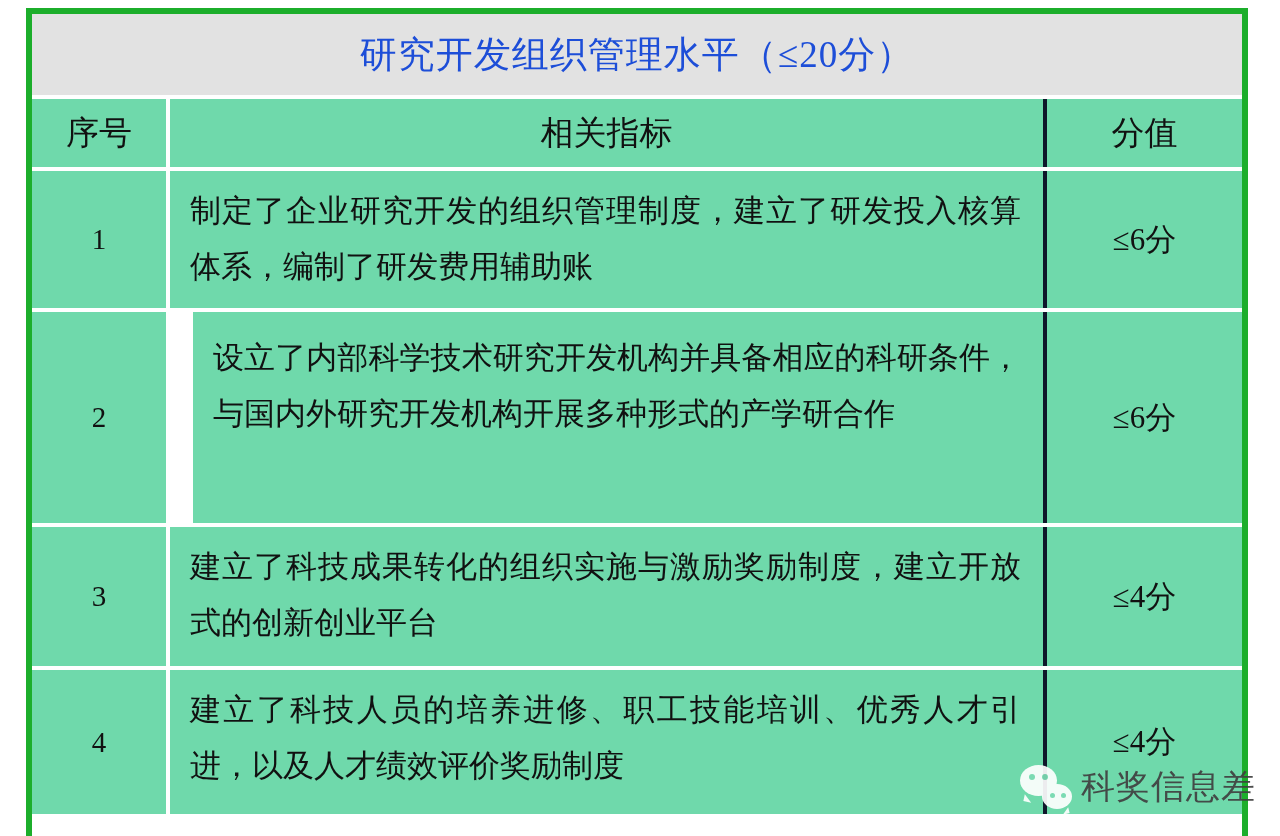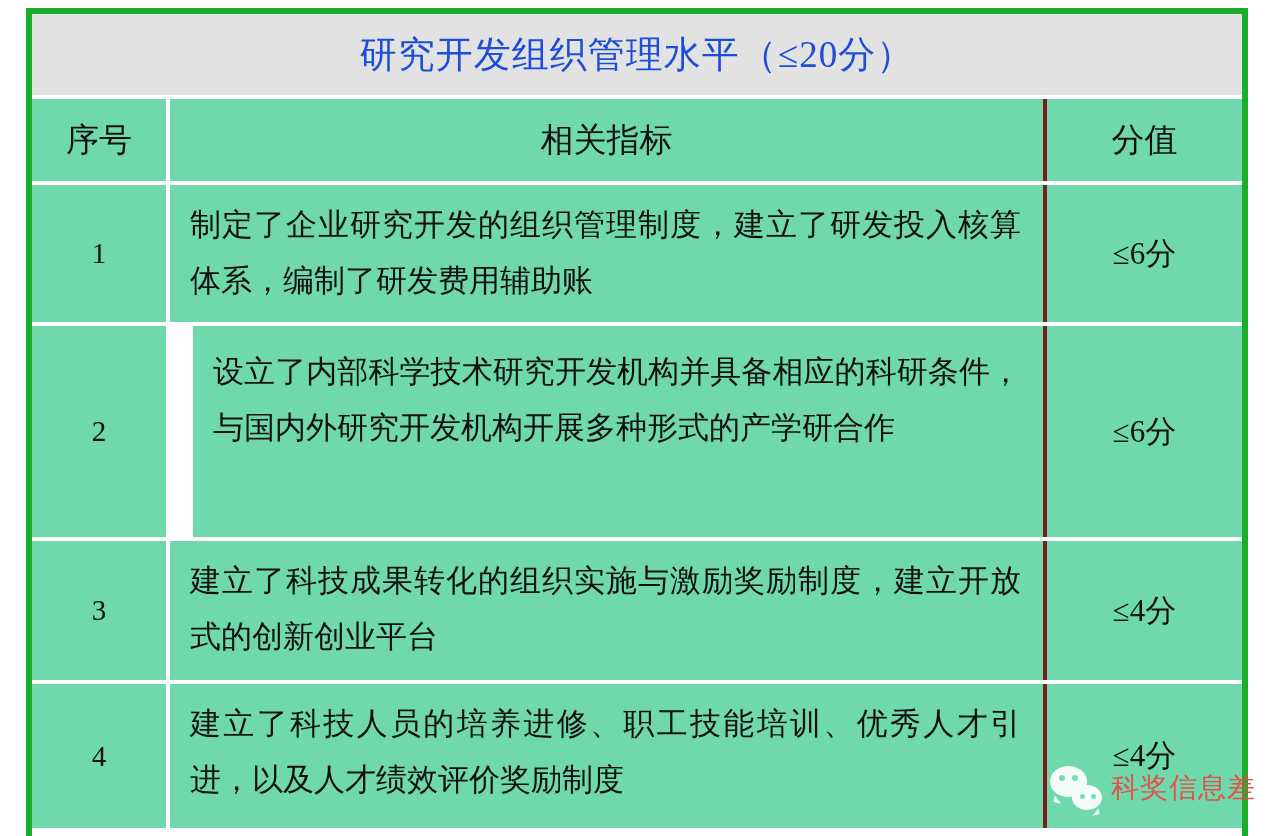--- a/index.html
+++ b/index.html
@@ -76,31 +76,31 @@
 
   .col-index {
     width: 138px;
     flex: 0 0 138px;
     justify-content: center;
     border-right: 4px solid #ffffff;
   }
   .col-desc {
     flex: 1 1 auto;
     justify-content: flex-start;
-    border-right: 4px solid #7f1d1d;
+    border-right: 4px solid #0f172a;
     padding: 0 22px 0 20px;
   }
   .col-score {
     width: 195px;
     flex: 0 0 195px;
     justify-content: center;
   }
 
   
-  .row-header { height: 86px; }
+  .row-header { height: 72px; }
   .row-header .cell {
     justify-content: center;
     font-size: 33px;
   }
   .row-header .col-desc { padding: 0; }
 
   
   .row-body .col-index { font-size: 29px; }
   .row-body .col-score { font-size: 31px; }
   .row-body .col-desc {
@@ -195,22 +195,22 @@
     border-radius: 50%;
     background: #7DDCB4;
   }
   .wechat-icon .eye.e1 { left: 9px;  top: 9px; }
   .wechat-icon .eye.e2 { left: 22px; top: 9px; }
   .wechat-icon .eye.e3 { right: 17px; bottom: 11px; width: 5px; height: 5px; }
   .wechat-icon .eye.e4 { right: 6px;  bottom: 11px; width: 5px; height: 5px; }
 
   .watermark-text {
     font-family: "Liberation Sans", "DejaVu Sans", sans-serif;
-    font-size: 28px;
-    color: #ef4444;
+    font-size: 34px;
+    color: #404040;
     white-space: nowrap;
     letter-spacing: 1px;
   }
 </style>
 </head>
 <body>
 
 <div class="page">
 
   <div class="table-frame">

